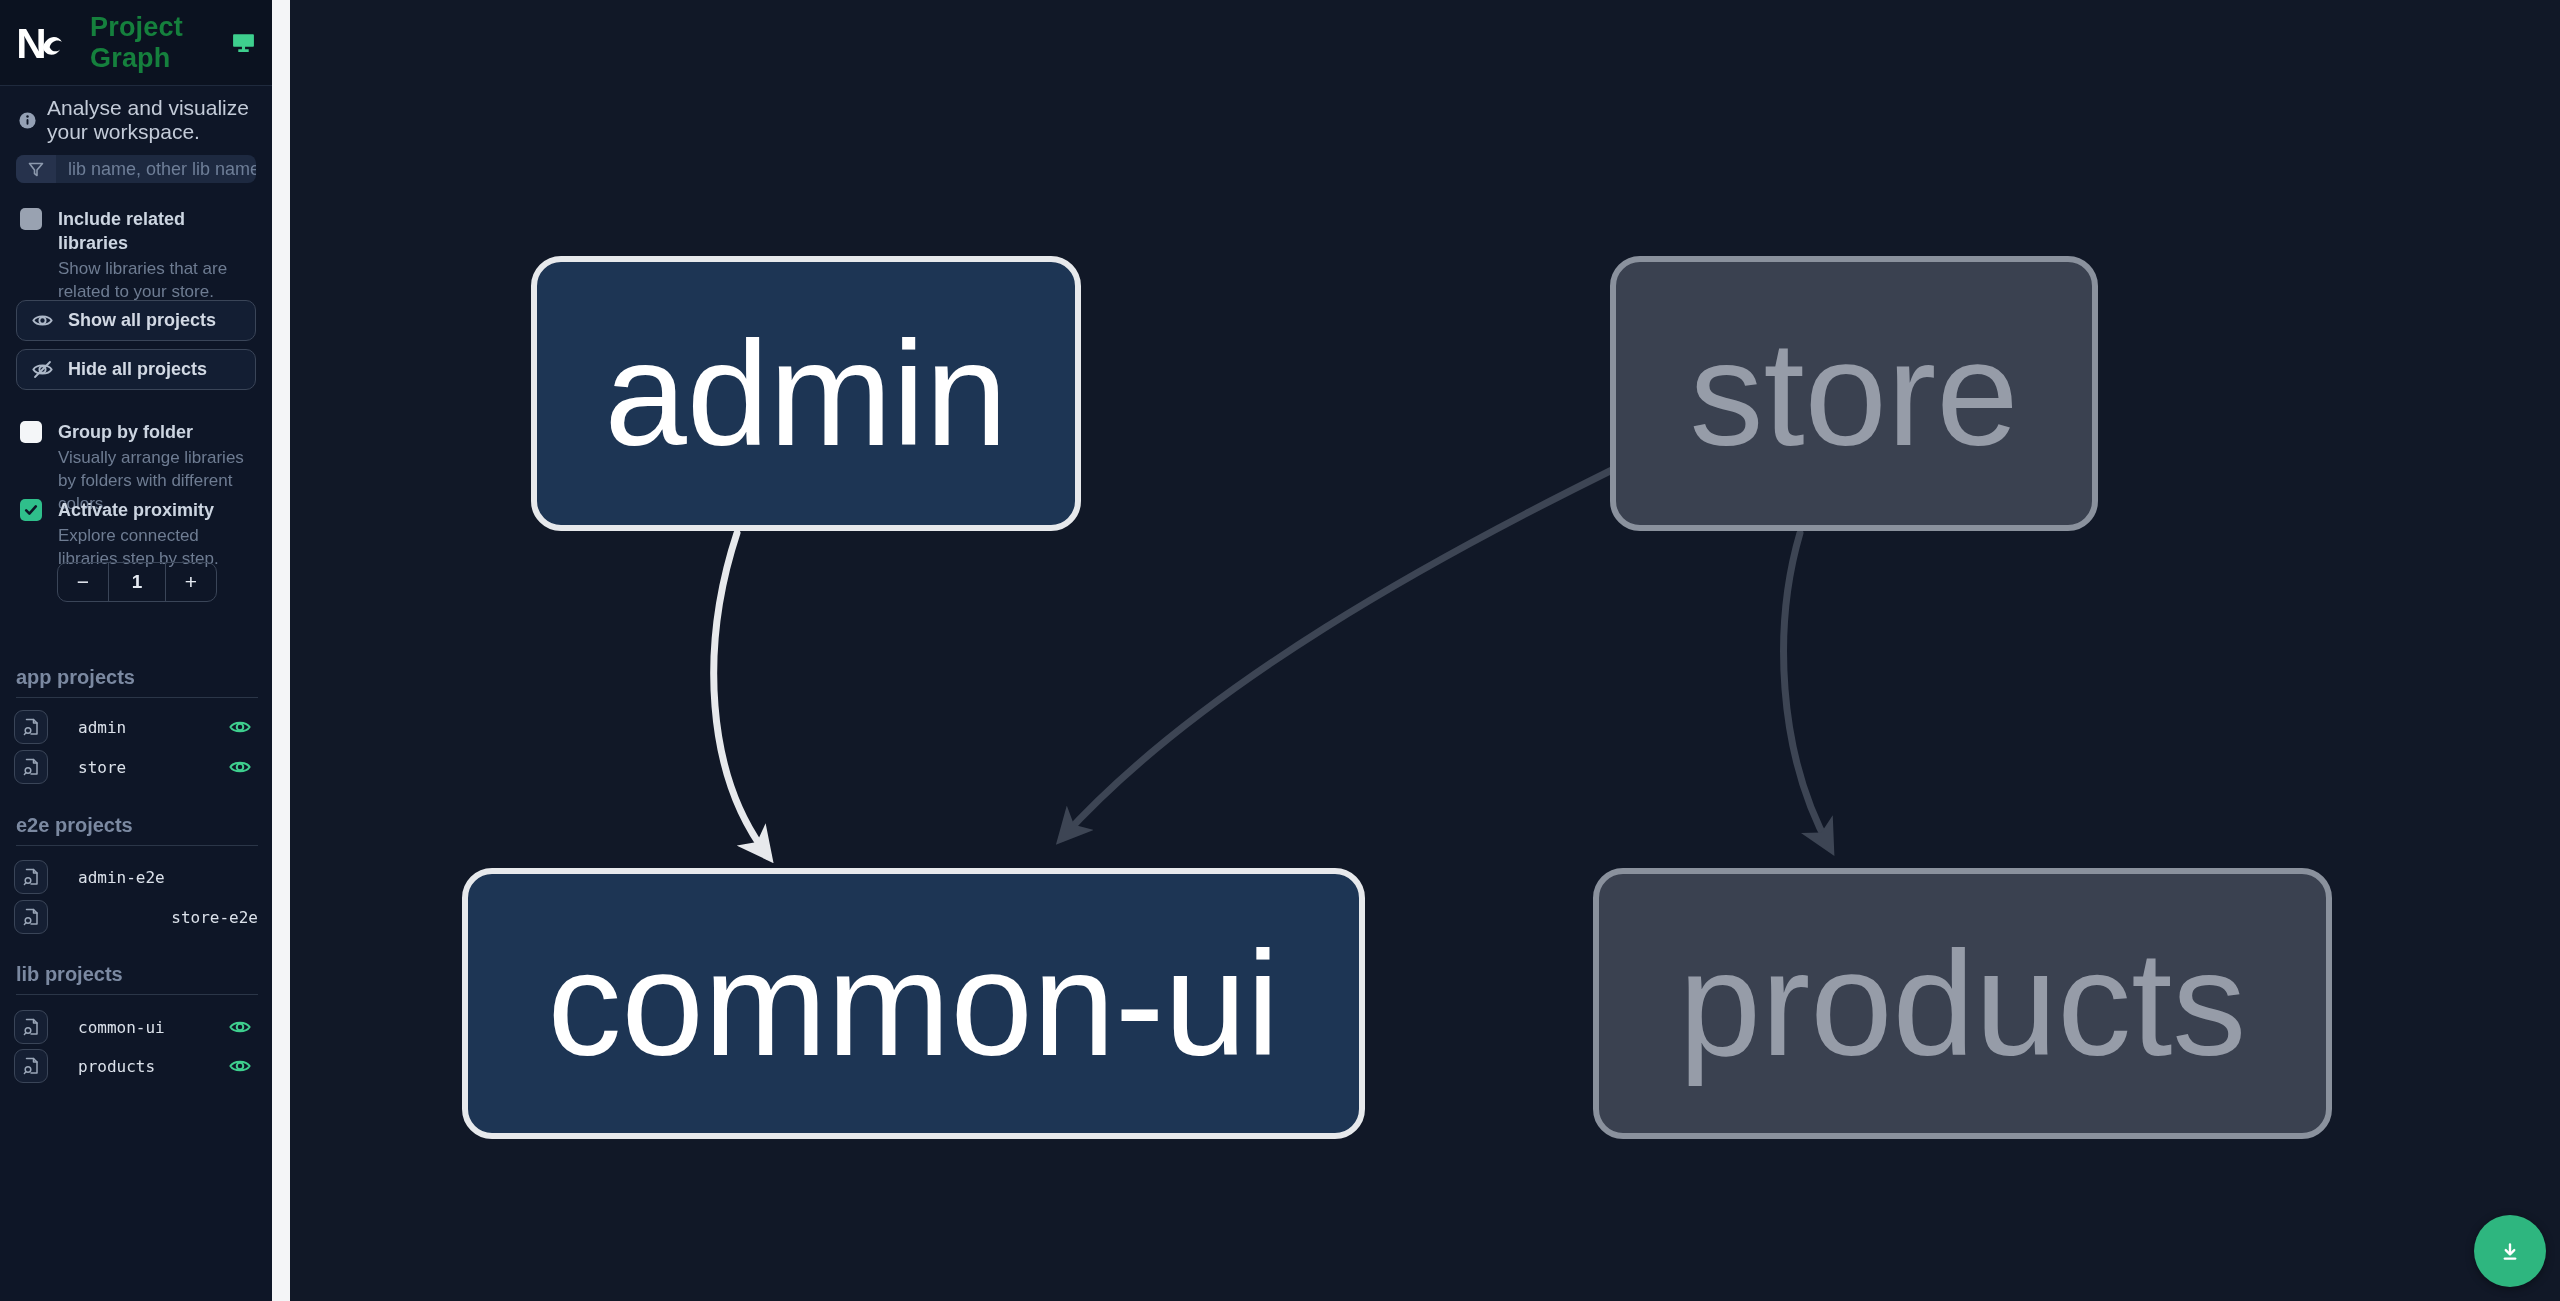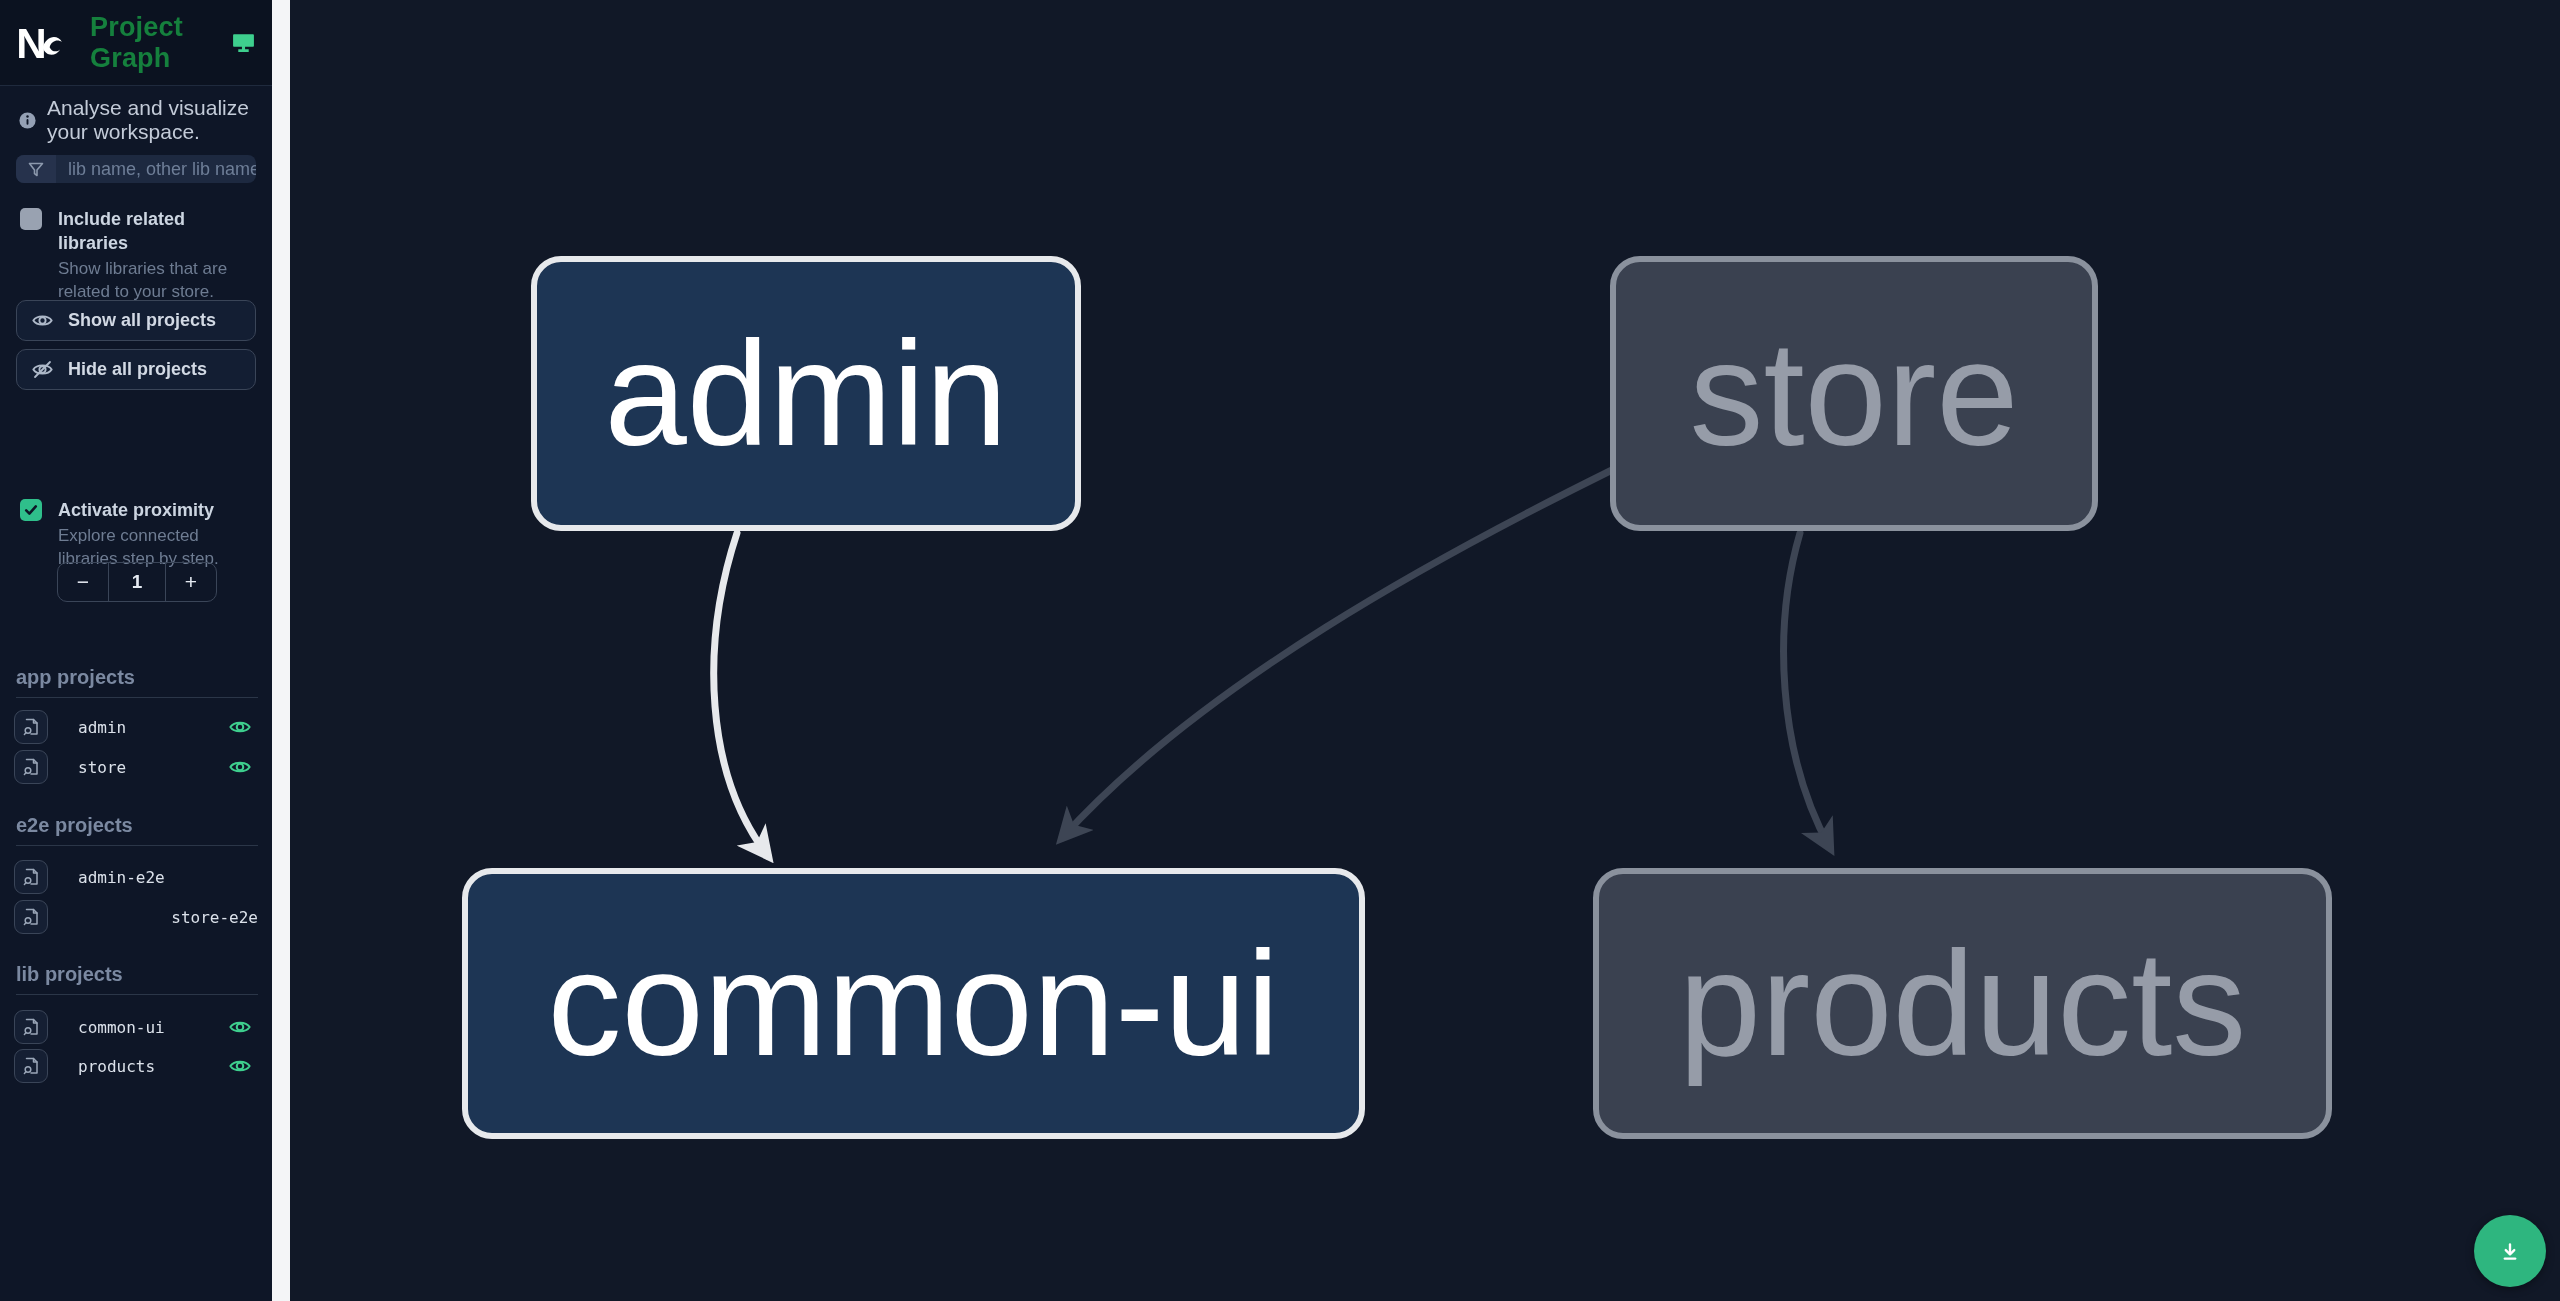--- a/index.html
+++ b/index.html
@@ -127,20 +127,25 @@
       <span style="display:flex;">
         <svg width="23" height="23" viewBox="0 0 20 20" fill="none" stroke="#aeb9c9" stroke-width="1.6" stroke-linecap="round" stroke-linejoin="round">
           <path d="M2 10 C5 5.2 15 5.2 18 10 C15 14.8 5 14.8 2 10 Z"></path>
           <circle cx="10" cy="10" r="2.7"></circle>
           <line x1="3.5" y1="16.5" x2="16.5" y2="3.5"></line>
         </svg>
       </span>
       <span class="lbl">Hide all projects</span>
     </div>
 
+    <div class="cb-row" style="top:420px;">
+      <span class="cb-box white"></span>
+      <div class="cb-label">Group by folder</div>
+      <div class="cb-desc">Visually arrange libraries by folders with different colors.</div>
+    </div>
 
     <div class="cb-row" style="top:498px;">
       <span class="cb-box teal">
         <svg width="16" height="16" viewBox="0 0 20 20" fill="none" stroke="#0e1627" stroke-width="3.2" stroke-linecap="round" stroke-linejoin="round">
           <path d="M4 10.5 L8 14.5 L16 5.5"></path>
         </svg>
       </span>
       <div class="cb-label">Activate proximity</div>
       <div class="cb-desc">Explore connected libraries step by step.</div>
     </div>

